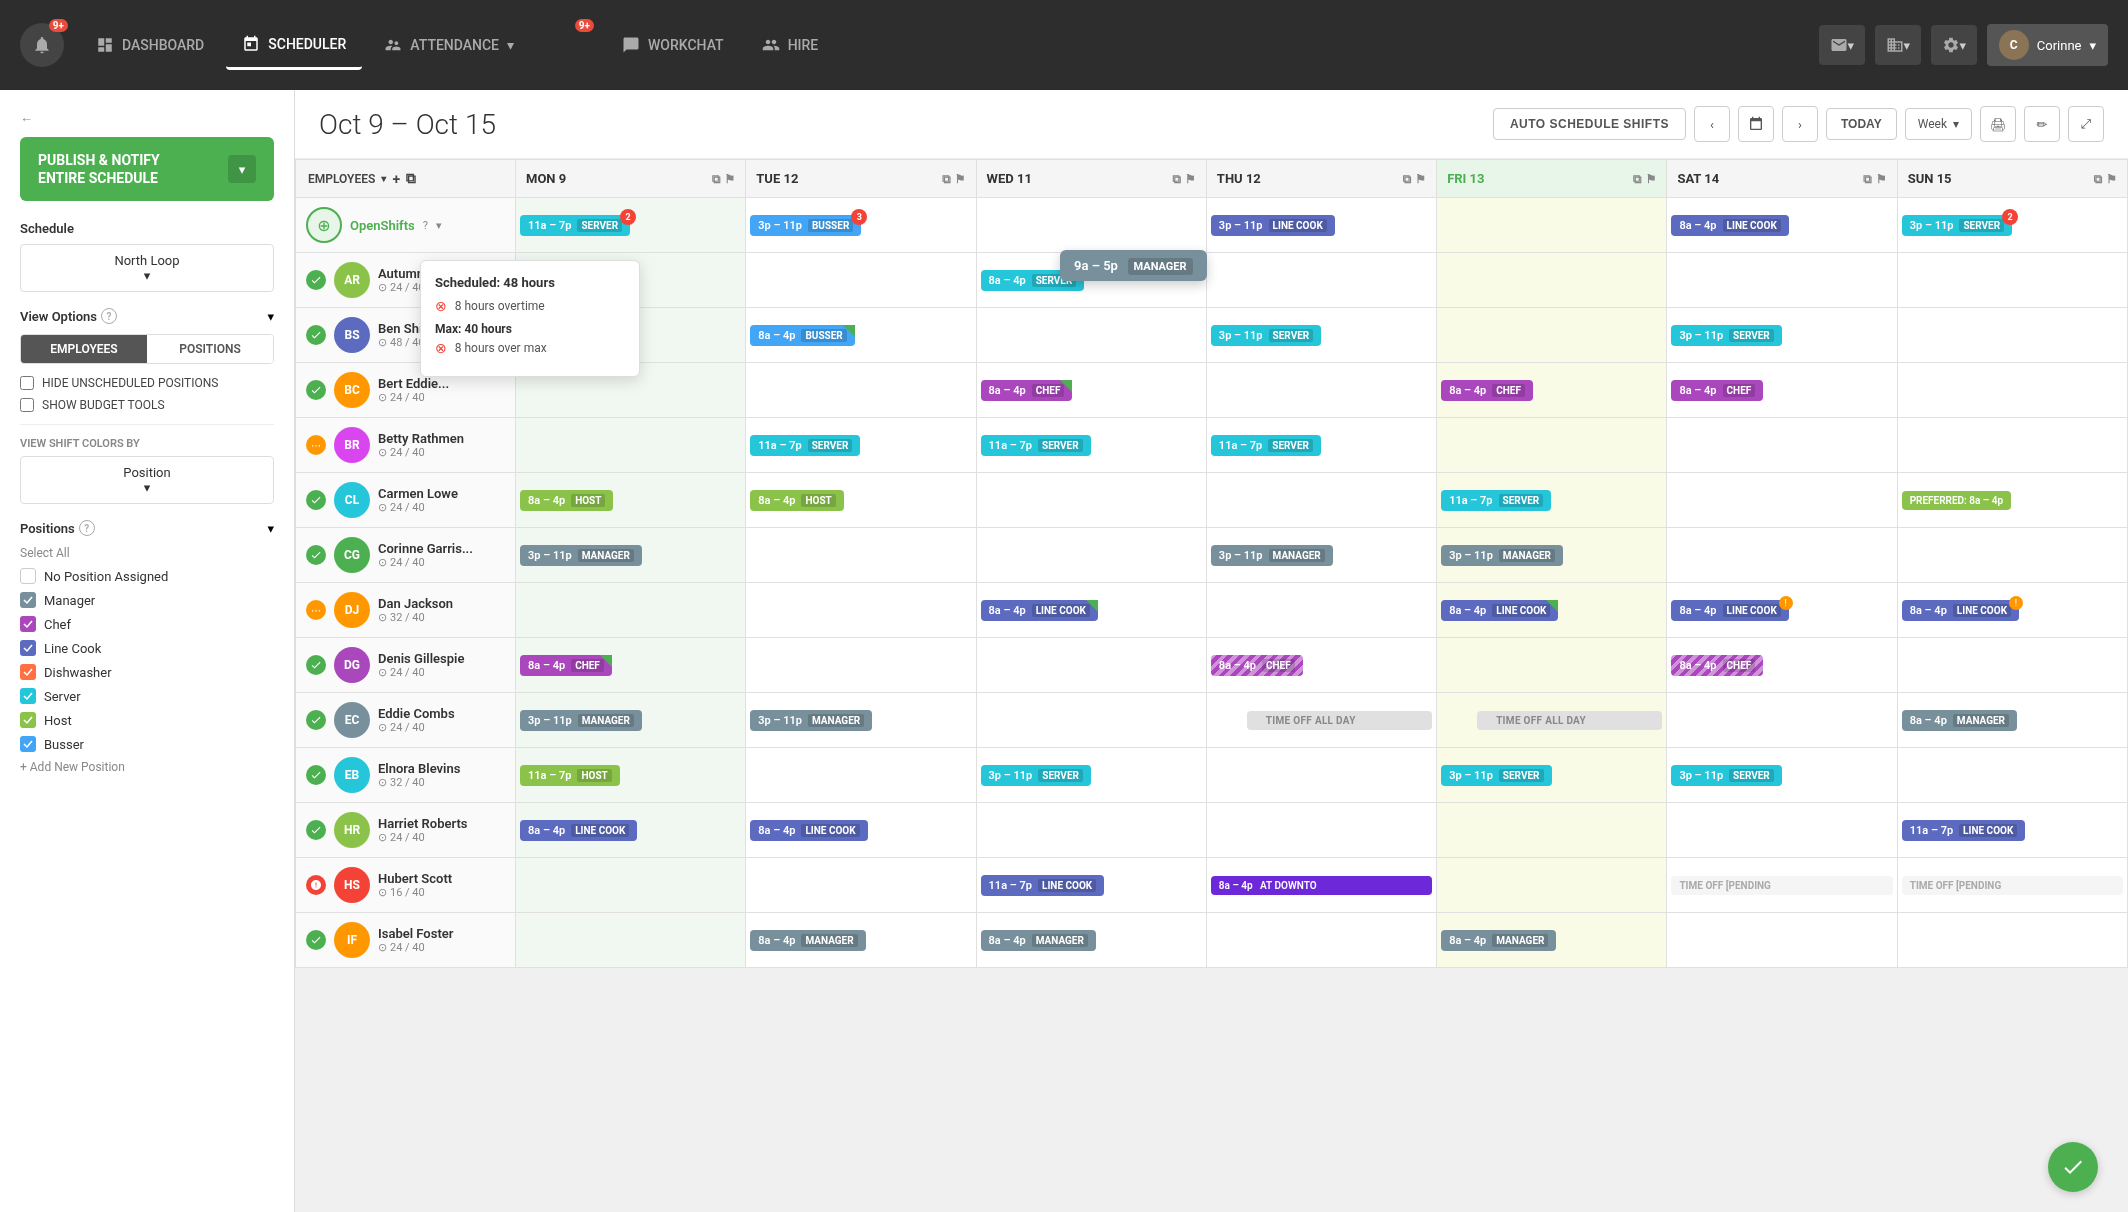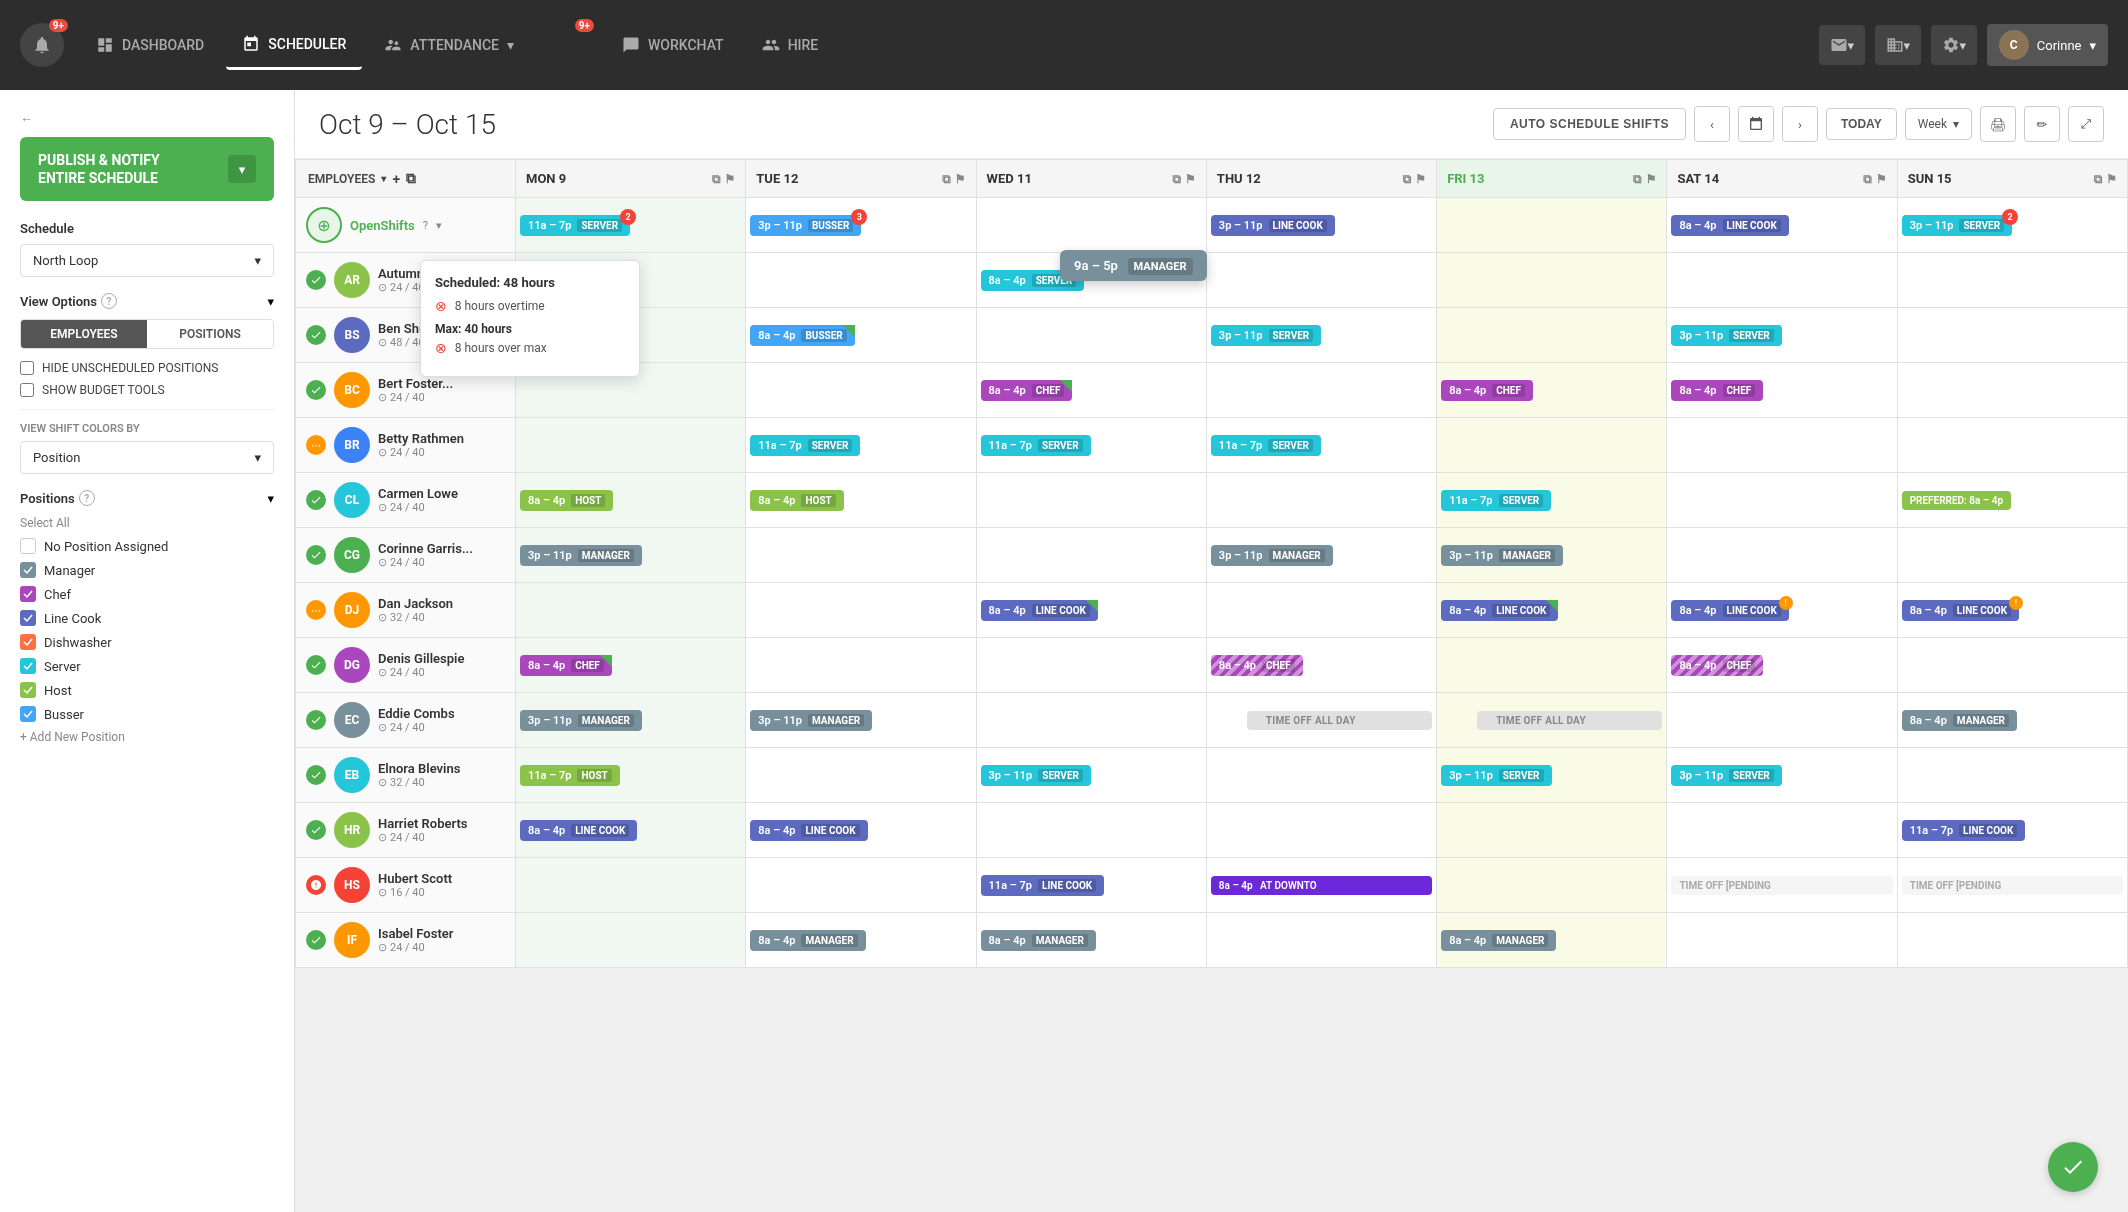--- a/index.html
+++ b/index.html
@@ -23,21 +23,21 @@
     
     .main-layout { display: flex; height: calc(1212px - 90px); }
 
     
     .sidebar { width: 295px; background: white; border-right: 1px solid #ddd; padding: 20px; overflow-y: auto; flex-shrink: 0; }
     .publish-btn { background: #4CAF50; color: white; padding: 14px 18px; border-radius: 6px; cursor: pointer; display: flex; align-items: center; justify-content: space-between; margin-bottom: 20px; width: 100%; }
     .publish-btn-text { font-size: 14px; font-weight: 700; line-height: 1.3; }
     .publish-btn-arrow { background: rgba(0,0,0,0.15); border-radius: 4px; width: 28px; height: 28px; display: flex; align-items: center; justify-content: center; }
 
     .sidebar-section-label { font-size: 13px; font-weight: 600; color: #333; margin-bottom: 8px; margin-top: 16px; }
-    .dropdown-select { width: 100%; border: 1px solid #ddd; border-radius: 4px; padding: 8px 12px; display: flex; align-items: center; justify-content: space-between; cursor: pointer; background: white; color: #333; font-size: 13px; }
+    .dropdown-select { width: 100%; border: 1px solid #ddd; border-radius: 4px; padding: 8px 12px; display: flex; align-items: center; justify-content: space-between; cursor: pointer; background: white; color: #333; font-size: 13px; flex-direction: column; }
 
     .view-options-header { display: flex; align-items: center; justify-content: space-between; margin-top: 16px; margin-bottom: 10px; }
     .view-options-title { font-size: 13px; font-weight: 600; color: #333; display: flex; align-items: center; gap: 4px; }
     .info-icon { width: 16px; height: 16px; border-radius: 50%; border: 1px solid #aaa; display: inline-flex; align-items: center; justify-content: center; font-size: 10px; color: #aaa; }
 
     .toggle-btns { display: flex; border: 1px solid #ddd; border-radius: 4px; overflow: hidden; margin-bottom: 12px; }
     .toggle-btn { flex: 1; padding: 7px; text-align: center; font-size: 12px; font-weight: 600; cursor: pointer; }
     .toggle-btn.active { background: #555; color: white; }
     .toggle-btn:not(.active) { background: white; color: #555; }
 
@@ -610,21 +610,21 @@
             <tr>
               <td class="emp-cell">
                 <div class="emp-info">
                   <div class="emp-status status-green">
                     <svg width="12" height="12" viewBox="0 0 24 24" fill="white">
                         <path d="M9 16.17L4.83 12l-1.42 1.41L9 19 21 7l-1.41-1.41z"></path>
                       </svg>
                   </div>
                   <div class="emp-avatar" style="background:#FF9800;">BC</div>
                   <div>
-                    <div class="emp-name">Bert Foster...</div>
+                    <div class="emp-name">Bert Eddie...</div>
                     <div class="emp-hours">⊙ 24 / 40</div>
                   </div>
                 </div>
               </td>
               <td class="shift-cell light-green"></td>
               <td class="shift-cell"></td>
               <td class="shift-cell">
                 <div style="position:relative;display:inline-block;">
                   <div class="shift-badge c-chef">
                     <span class="shift-time">8a – 4p</span>
@@ -646,21 +646,21 @@
                     <span class="shift-pos">CHEF</span>
                 </div>
               </td>
               <td class="shift-cell"></td>
             </tr>
 
             <tr>
               <td class="emp-cell">
                 <div class="emp-info">
                   <div class="emp-status status-orange" style="font-size:10px;color:white;">⋯</div>
-                  <div class="emp-avatar" style="background:#3b82f6;">BR</div>
+                  <div class="emp-avatar" style="background:#d946ef;">BR</div>
                   <div>
                     <div class="emp-name">Betty Rathmen</div>
                     <div class="emp-hours">⊙ 24 / 40</div>
                   </div>
                 </div>
               </td>
               <td class="shift-cell light-green"></td>
               <td class="shift-cell">
                 <div class="shift-badge c-server">
                   <span class="shift-time">11a – 7p</span>

